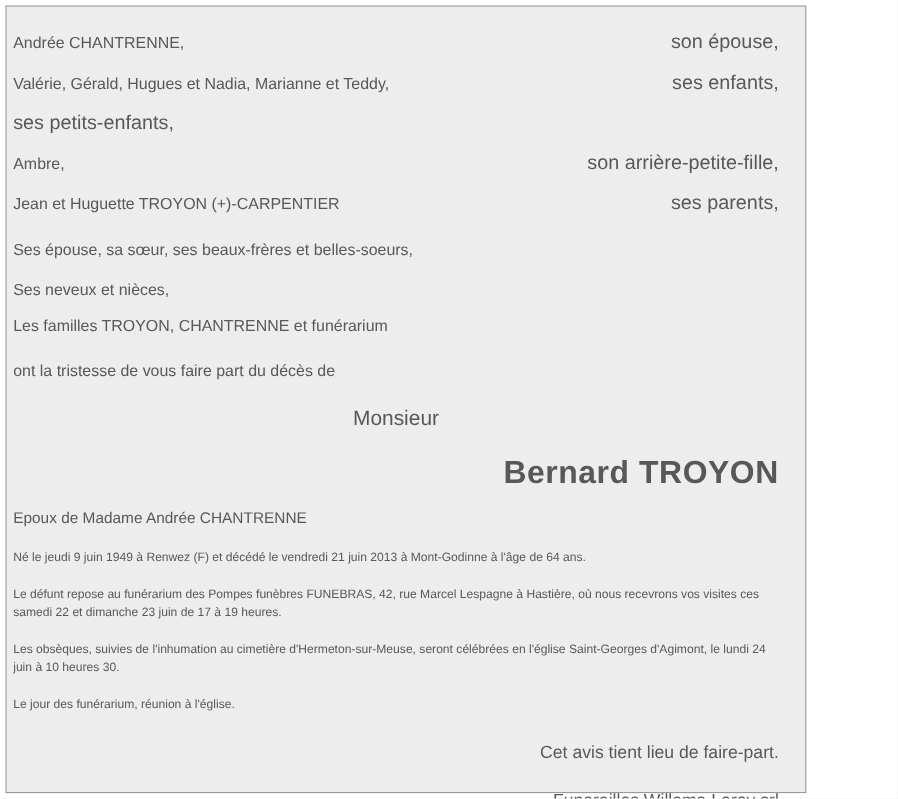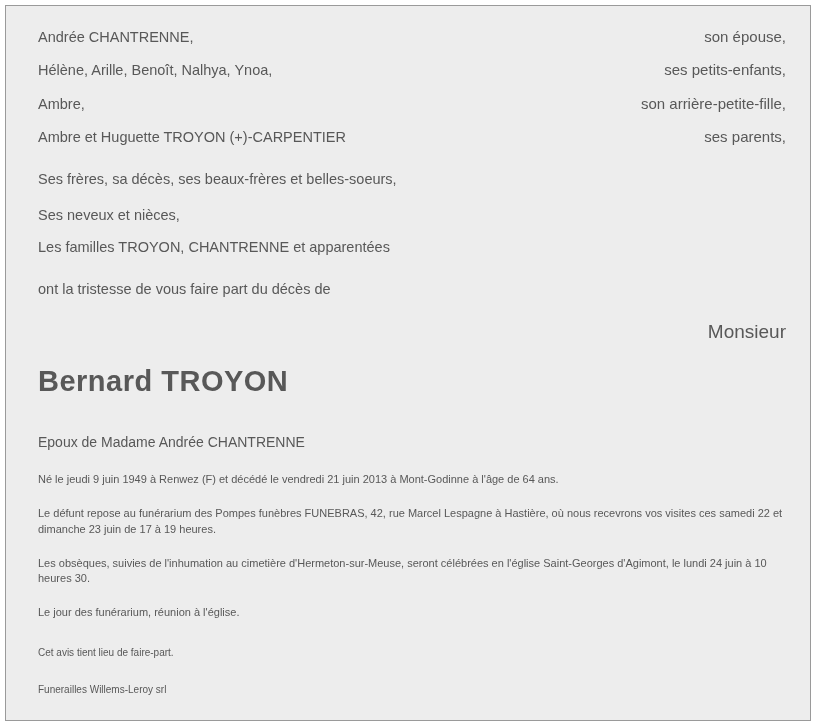--- a/index.html
+++ b/index.html
@@ -8,41 +8,41 @@
   }
   body {
     width: 816px;
     height: 726px;
     background: #ffffff;
     font-family: "Liberation Sans", sans-serif;
   }
   .notice {
     position: relative;
     box-sizing: border-box;
-    width: 806px;
+    width: 728px;
     height: 716px;
     margin: 5px;
     border: 1px solid #9a9a9a;
     background: #ededed;
     color: #585858;
-    padding: 22px 24px 0 32px;
+    padding: 22px 24px 0 6px;
   }
   .row {
     display: flex;
     justify-content: space-between;
     align-items: baseline;
     margin-bottom: 15px;
   }
   .left-name {
     font-size: 14.5px;
     line-height: 1.2;
     text-align: left;
   }
   .right-rel {
-    font-size: 15px;
+    font-size: 18px;
     line-height: 1.2;
     text-align: right;
     white-space: nowrap;
   }
   .block-lines {
     margin-top: 24px;
   }
   .plain-line {
     font-size: 14.5px;
     line-height: 1.2;
@@ -50,78 +50,81 @@
   }
   .plain-line.tight {
     margin-bottom: 15px;
   }
   .announce {
     font-size: 14.5px;
     margin-top: 24px;
     margin-bottom: 24px;
   }
   .monsieur {
-    text-align: right;
+    text-align: center;
     font-size: 19px;
     margin-bottom: 22px;
   }
   .deceased-name {
-    text-align: left;
+    text-align: right;
     font-size: 29px;
     font-weight: bold;
     letter-spacing: 0.5px;
-    margin-bottom: 36px;
+    margin-bottom: 15px;
   }
   .spouse-line {
     text-align: left;
     font-size: 14px;
     margin-bottom: 22px;
   }
   .para {
     font-size: 11px;
     line-height: 1.45;
     margin-bottom: 18px;
     text-align: left;
   }
   .center-small {
-    text-align: left;
-    font-size: 10px;
+    text-align: right;
+    font-size: 16px;
     margin-bottom: 18px;
     margin-top: 26px;
   }
   .center-small.last {
     margin-bottom: 0;
   }
 </style>
 </head>
 <body>
 
 <div class="notice">
 
   <div class="row">
     <div class="left-name">Andrée CHANTRENNE,</div>
     <div class="right-rel">son épouse,</div>
   </div>
   <div class="row">
-    <div class="left-name">Hélène, Arille, Benoît, Nalhya, Ynoa,</div>
+    <div class="left-name">Valérie, Gérald, Hugues et Nadia, Marianne et Teddy,</div>
+    <div class="right-rel">ses enfants,</div>
+  </div>
+  <div class="row">
     <div class="right-rel">ses petits-enfants,</div>
   </div>
   <div class="row">
     <div class="left-name">Ambre,</div>
     <div class="right-rel">son arrière-petite-fille,</div>
   </div>
   <div class="row">
-    <div class="left-name">Ambre et Huguette TROYON (+)-CARPENTIER</div>
+    <div class="left-name">Jean et Huguette TROYON (+)-CARPENTIER</div>
     <div class="right-rel">ses parents,</div>
   </div>
 
   <div class="block-lines">
-    <div class="plain-line">Ses frères, sa décès, ses beaux-frères et belles-soeurs,</div>
+    <div class="plain-line">Ses épouse, sa sœur, ses beaux-frères et belles-soeurs,</div>
     <div class="plain-line tight">Ses neveux et nièces,</div>
-    <div class="plain-line tight">Les familles TROYON, CHANTRENNE et apparentées</div>
+    <div class="plain-line tight">Les familles TROYON, CHANTRENNE et funérarium</div>
   </div>
 
   <div class="announce">ont la tristesse de vous faire part du décès de</div>
 
   <div class="monsieur">Monsieur</div>
 
   <div class="deceased-name">Bernard TROYON</div>
 
   <div class="spouse-line">Epoux de Madame Andrée CHANTRENNE</div>
 

